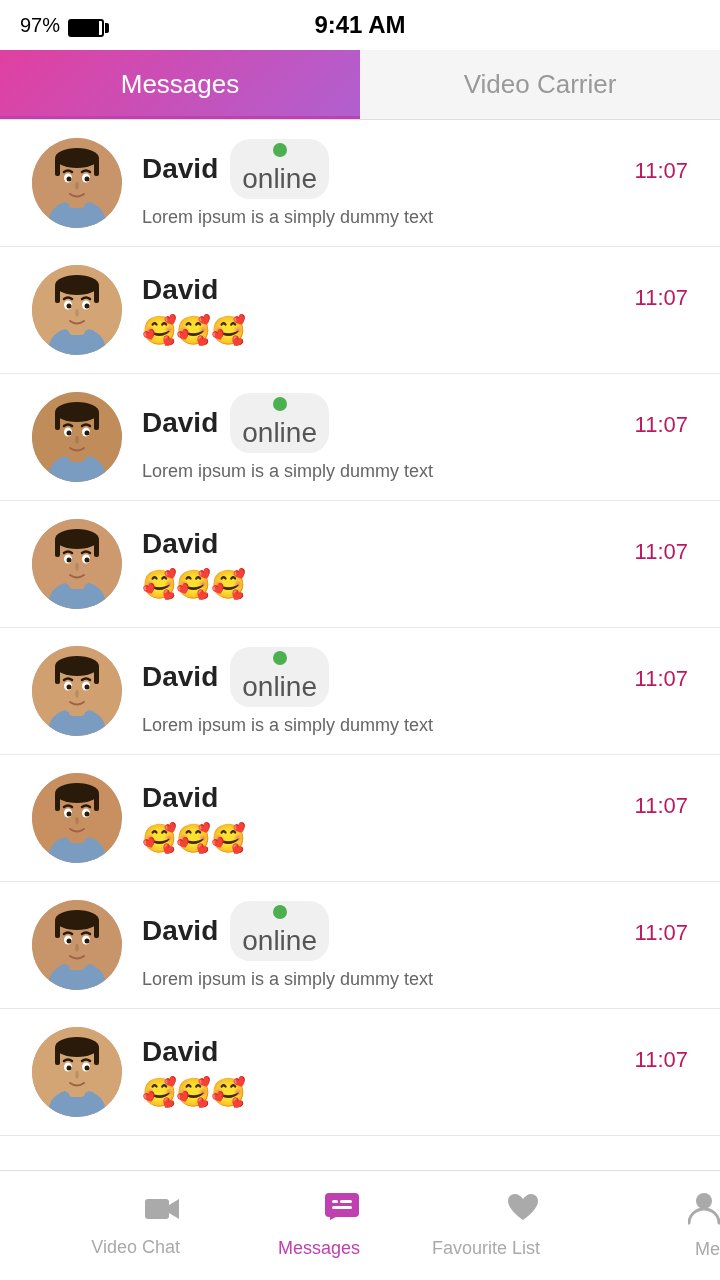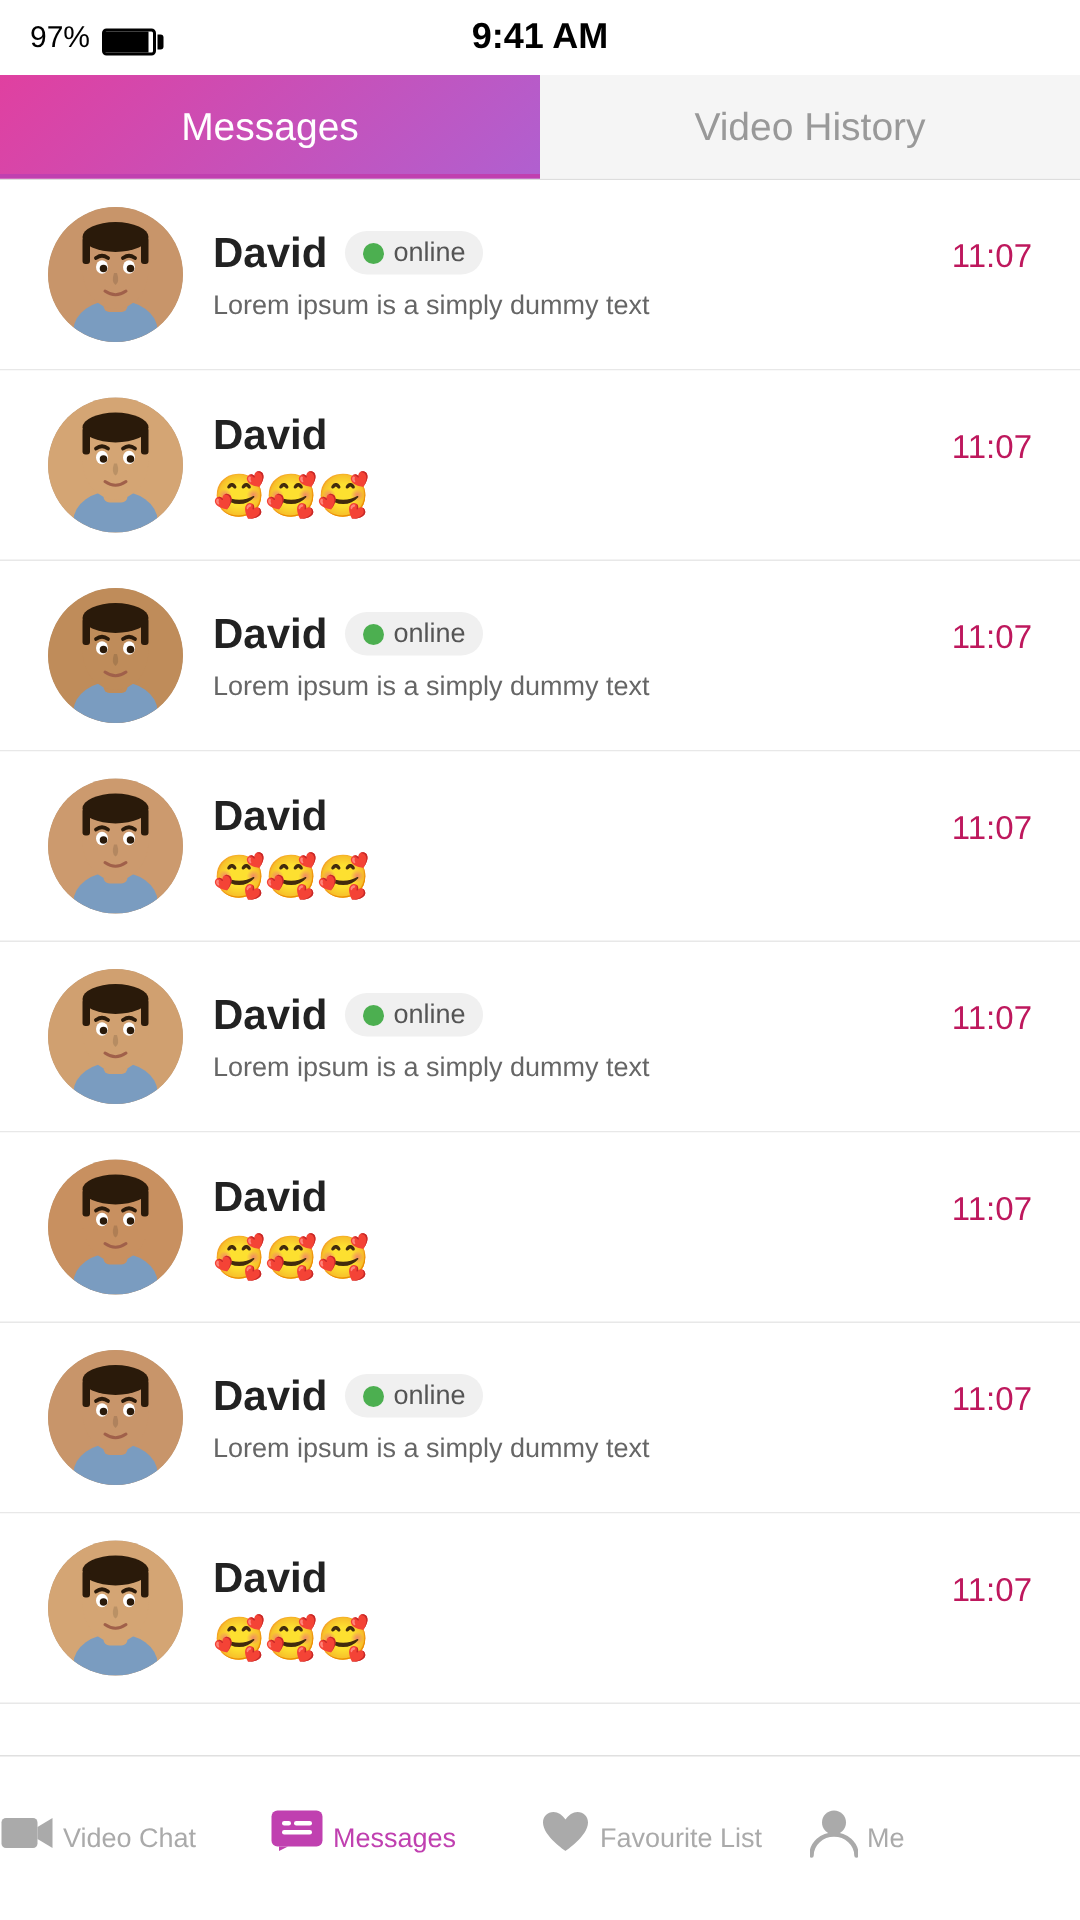--- a/index.html
+++ b/index.html
@@ -167,22 +167,23 @@
       font-weight: 600;
       color: #222;
     }
     .online-badge {
       display: flex;
       align-items: center;
       gap: 6px;
       background: #f0f0f0;
       border-radius: 20px;
       padding: 4px 12px;
-      font-size: 18px;
+      font-size: 28px;
       color: #555;
+      flex-direction: column;
     }
     .online-dot {
       width: 14px;
       height: 14px;
       border-radius: 50%;
       background: #4caf50;
       flex-shrink: 0;
     }
     .message-preview {
       font-size: 18px;
@@ -207,22 +208,22 @@
       width: 720px;
       height: 110px;
       background: #fff;
       border-top: 1px solid #e0e0e0;
       display: flex;
       align-items: center;
       justify-content: space-around;
     }
     .nav-item {
       display: flex;
-      flex-direction: row;
-      align-items: center;
+      flex-direction: column;
+      align-items: flex-end;
       gap: 6px;
       cursor: pointer;
       flex: 1;
     }
     .nav-icon {
       font-size: 32px;
       color: #aaa;
     }
     .nav-icon.active {
       color: #c040b0;
@@ -249,21 +250,21 @@
       <div class="battery-tip"></div>
     </div>
   </div>
 </div>
 
 <div class="top-tabs">
   <div class="tab active">
     <span>Messages</span>
   </div>
   <div class="tab inactive">
-    <span>Video History</span>
+    <span>Video Carrier</span>
   </div>
 </div>
 
 <div class="message-list" id="message-list">
 <div class="message-item">
       <div class="avatar">
         <svg viewBox="0 0 90 90" xmlns="http://www.w3.org/2000/svg">
           <circle cx="45" cy="45" r="45" fill="#c8956a"></circle>
 
           <ellipse cx="45" cy="82" rx="28" ry="20" fill="#7a9cc0"></ellipse>

